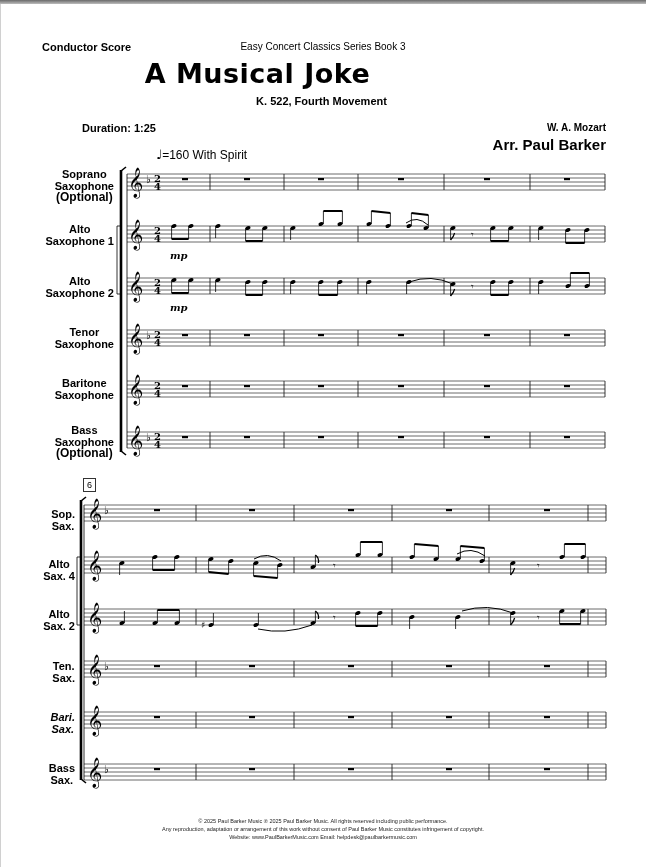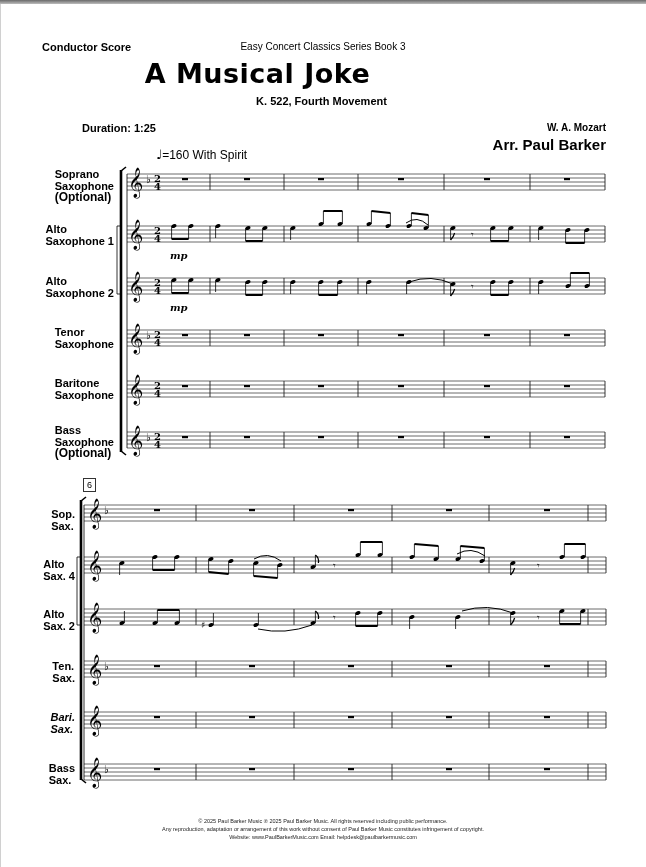--- a/index.html
+++ b/index.html
@@ -10,21 +10,21 @@
   .conductor { left: 42px; top: 41px; font-size: 11px; font-weight: bold; font-family: "Liberation Sans", sans-serif; text-align: center; }
   .series { left: 0; width: 646px; top: 41px; text-align: center; font-size: 10px; font-family: "Liberation Sans", sans-serif; }
   .title { left: 0; width: 515px; top: 58px; text-align: center; font-size: 27px; font-weight: bold; font-family: "DejaVu Sans", sans-serif; letter-spacing: 0.5px; }
   .subtitle { left: 0; width: 643px; top: 95px; text-align: center; font-size: 11px; font-weight: bold; font-family: "Liberation Sans", sans-serif; }
   .duration { left: 42px; top: 122px; font-size: 11px; font-weight: bold; font-family: "Liberation Sans", sans-serif; padding-left: 40px; }
   .composer { right: 40px; top: 122px; font-size: 10px; font-weight: bold; text-align: right; font-family: "Liberation Sans", sans-serif; }
   .arranger { right: 40px; top: 136px; font-size: 15px; font-weight: bold; text-align: right; font-family: "Liberation Sans", sans-serif; }
   .tempo { left: 156px; top: 147px; font-size: 12px; font-family: "Liberation Sans", sans-serif; }
   .tempo .tnote { font-family: "DejaVu Sans", sans-serif; font-size: 13px; }
   .rehearsal { position: absolute; left: 83px; top: 478px; width: 11px; height: 12px; border: 1px solid #333; font-size: 9px; line-height: 12px; text-align: center; font-family: "Liberation Sans", sans-serif; }
-  .inst { position: absolute; text-align: left; font-weight: bold; font-size: 11px; line-height: 12px; font-family: "Liberation Sans", sans-serif; }
+  .inst { position: absolute; text-align: center; font-weight: bold; font-size: 11px; line-height: 12px; font-family: "Liberation Sans", sans-serif; }
   .inst .opt { display: block; font-size: 12px; line-height: 10px; }
   .score-svg { position: absolute; left: 0; top: 0; }
   .footer { position: absolute; left: 0; width: 646px; top: 817px; text-align: center; font-size: 5.5px; line-height: 8px; font-family: "Liberation Sans", sans-serif; color: #222; }
   .footer div { white-space: nowrap; }
 </style>
 </head>
 <body>
 
 <div class="topbar"></div>
 <div class="leftedge"></div>

